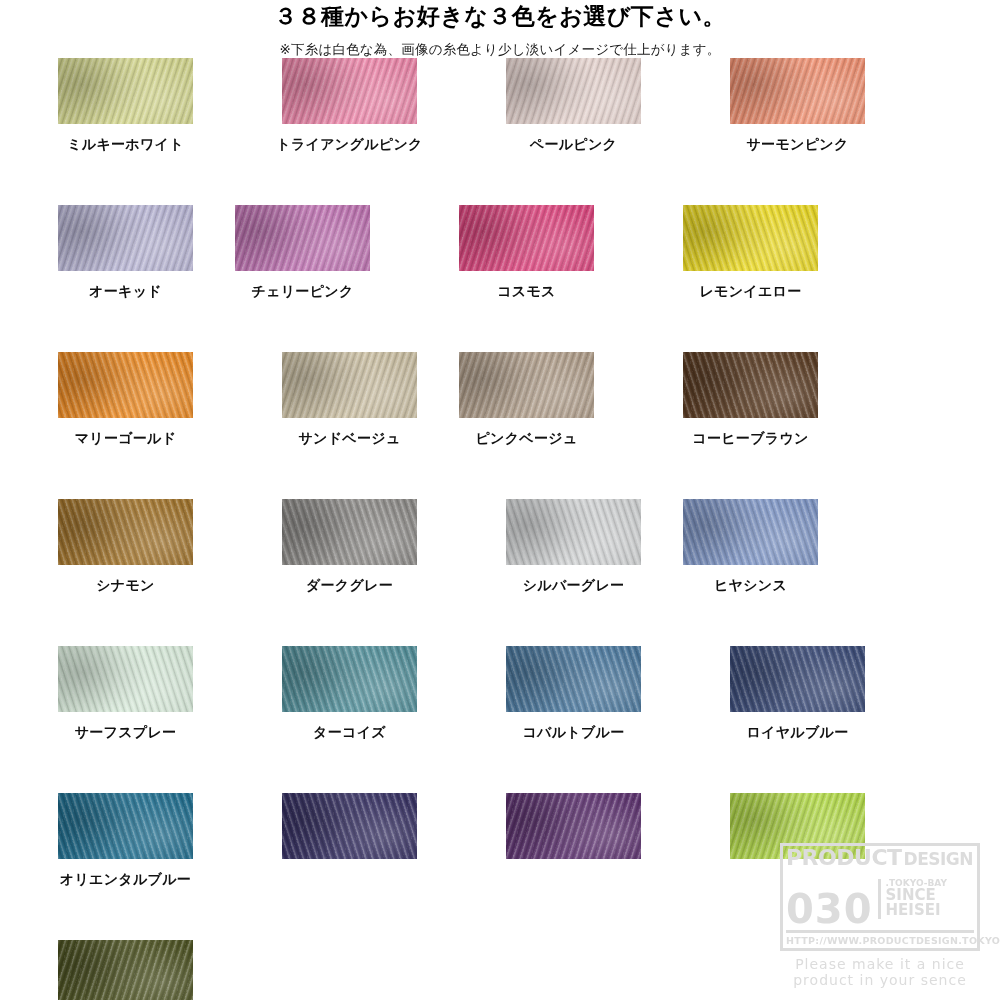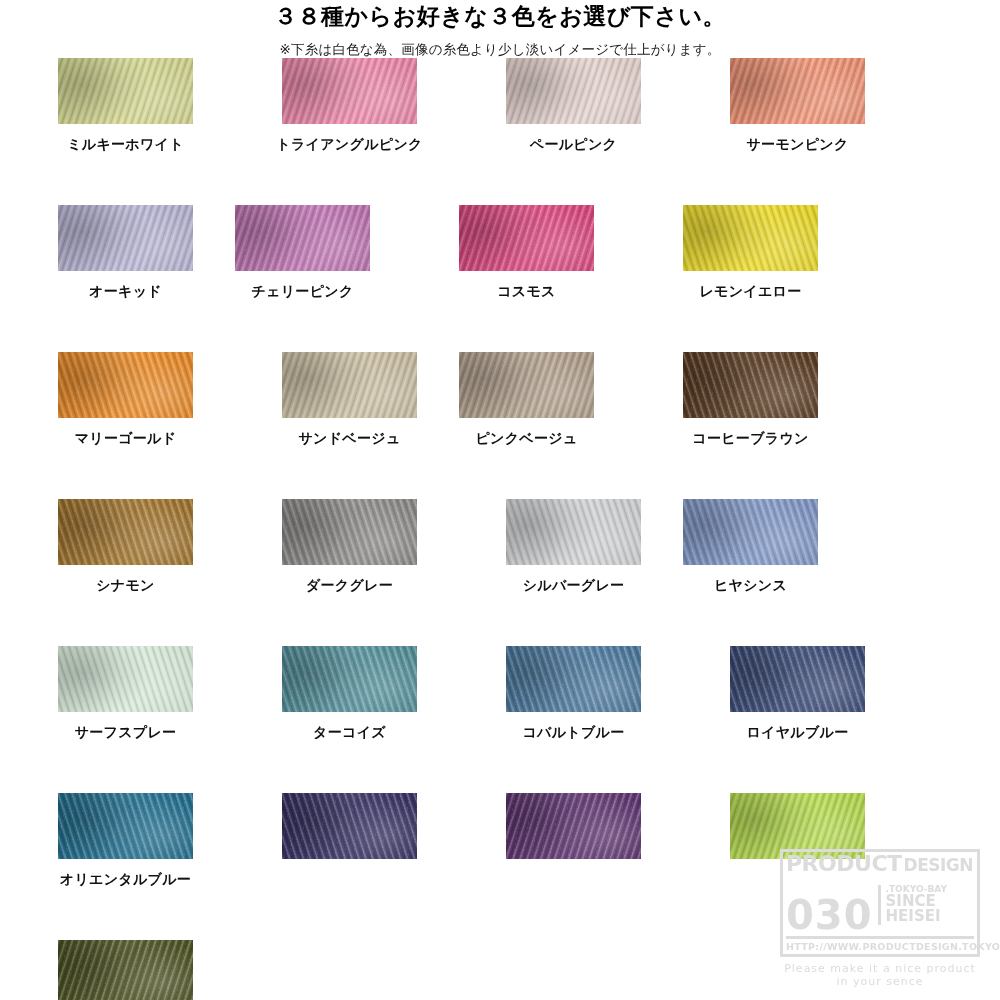--- a/index.html
+++ b/index.html
@@ -209,21 +209,21 @@
     font-weight: bold;
     letter-spacing: 0.3px;
     color: #dcdcdc;
     line-height: 1.2;
     margin-top: 2px;
     border-top: 3px solid #dcdcdc;
     padding-top: 2px;
   }
   .wm-tag {
     font-family: "DejaVu Sans", sans-serif;
-    font-size: 11px;
+    font-size: 14px;
     letter-spacing: 1px;
     color: #dcdcdc;
     margin-top: 5px;
     text-align: center;
   }
 </style>
 </head>
 <body>
 
 <div class="header">

